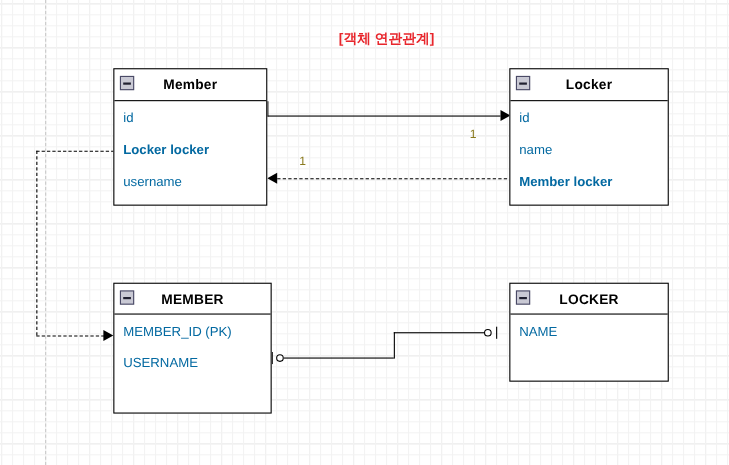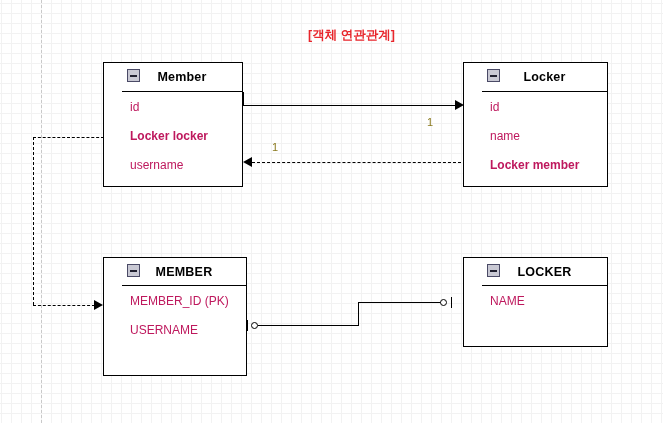--- a/index.html
+++ b/index.html
@@ -30,21 +30,20 @@
     bottom: 0;
     width: 0;
     border-left: 1px dashed #c9c9c9;
   }
   
   .ebox {
     position: absolute;
     box-sizing: border-box;
     border: 1.6px solid #000000;
     background: #ffffff;
-    padding-left: 18px;
   }
   .ebox-header {
     position: relative;
     box-sizing: border-box;
     height: 29px;
     border-bottom: 1.6px solid #000000;
     display: flex;
     align-items: center;
     justify-content: center;
   }
@@ -73,21 +72,21 @@
     height: 2px;
     background: #202030;
   }
   .ebox-row {
     box-sizing: border-box;
     height: 29px;
     display: flex;
     align-items: center;
     padding-left: 8px;
     font-size: 12px;
-    color: #be185d;
+    color: #0369a1;
   }
   .ebox-row.bold { font-weight: bold; text-align: center; }
 
   
   .label {
     position: absolute;
     font-size: 12.5px;
     font-weight: bold;
     white-space: nowrap;
   }
@@ -192,21 +191,21 @@
 
   <div class="ebox" style="left:463px; top:62px; width:145px; height:125px;">
     <div class="ebox-header">
       <span class="collapse-icon">
           <i></i>
         </span>
       <span class="ebox-title">Locker</span>
     </div>
     <div class="ebox-row">id</div>
     <div class="ebox-row">name</div>
-    <div class="ebox-row bold">Locker member</div>
+    <div class="ebox-row bold">Member locker</div>
   </div>
 
   <div class="ebox" style="left:103px; top:257px; width:144px; height:119px;">
     <div class="ebox-header" style="height:28px;">
       <span class="collapse-icon">
           <i></i>
         </span>
       <span class="ebox-title">MEMBER</span>
     </div>
     <div class="ebox-row" style="height:30px;">MEMBER_ID (PK)</div>

